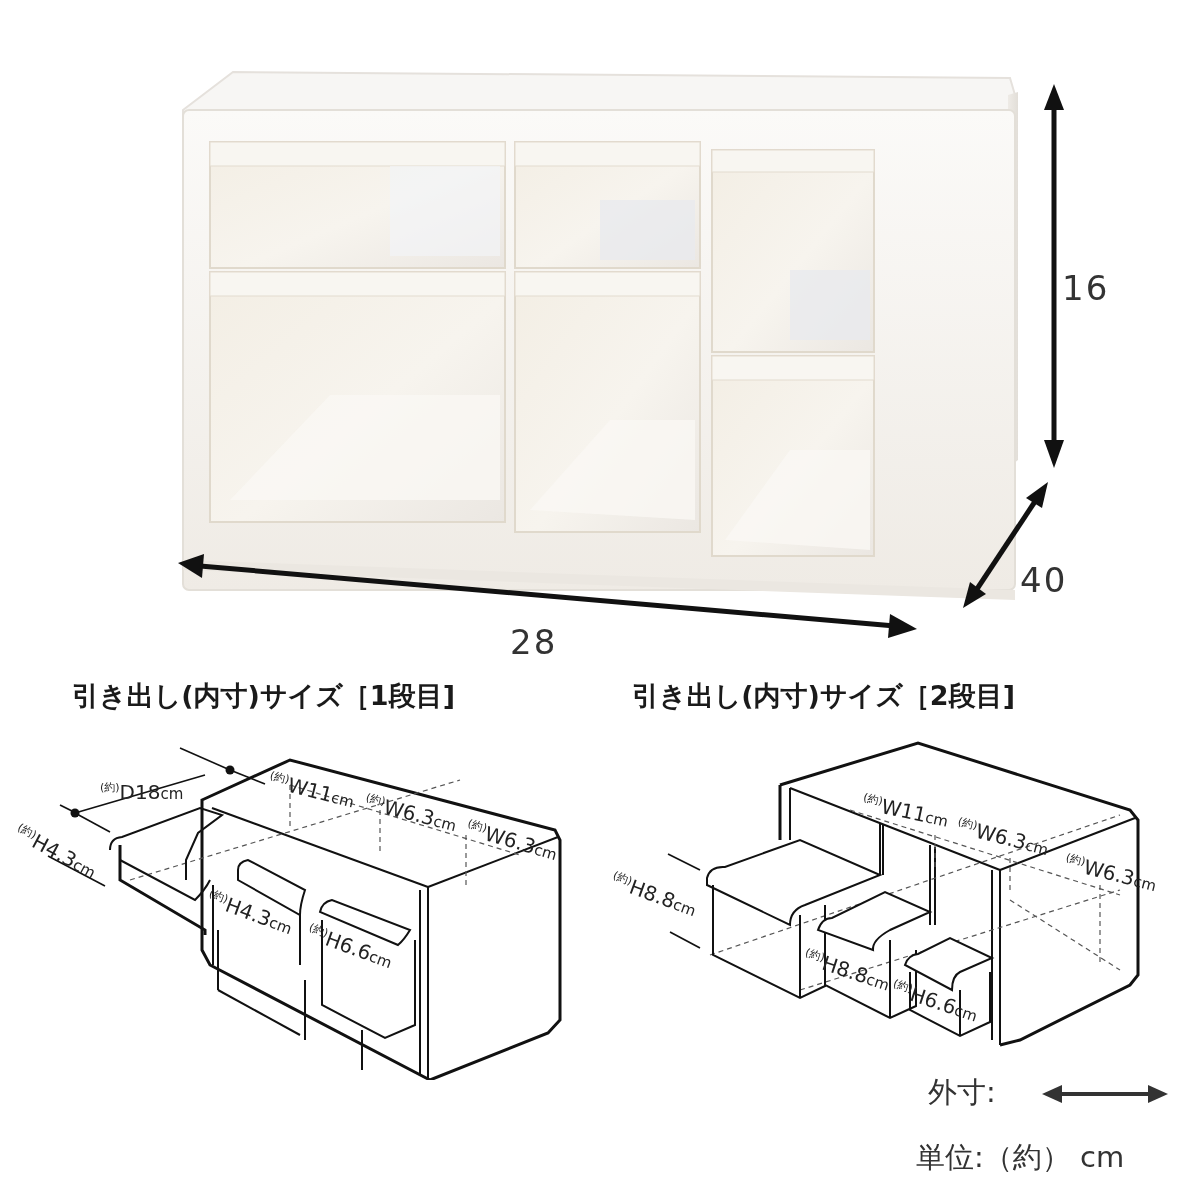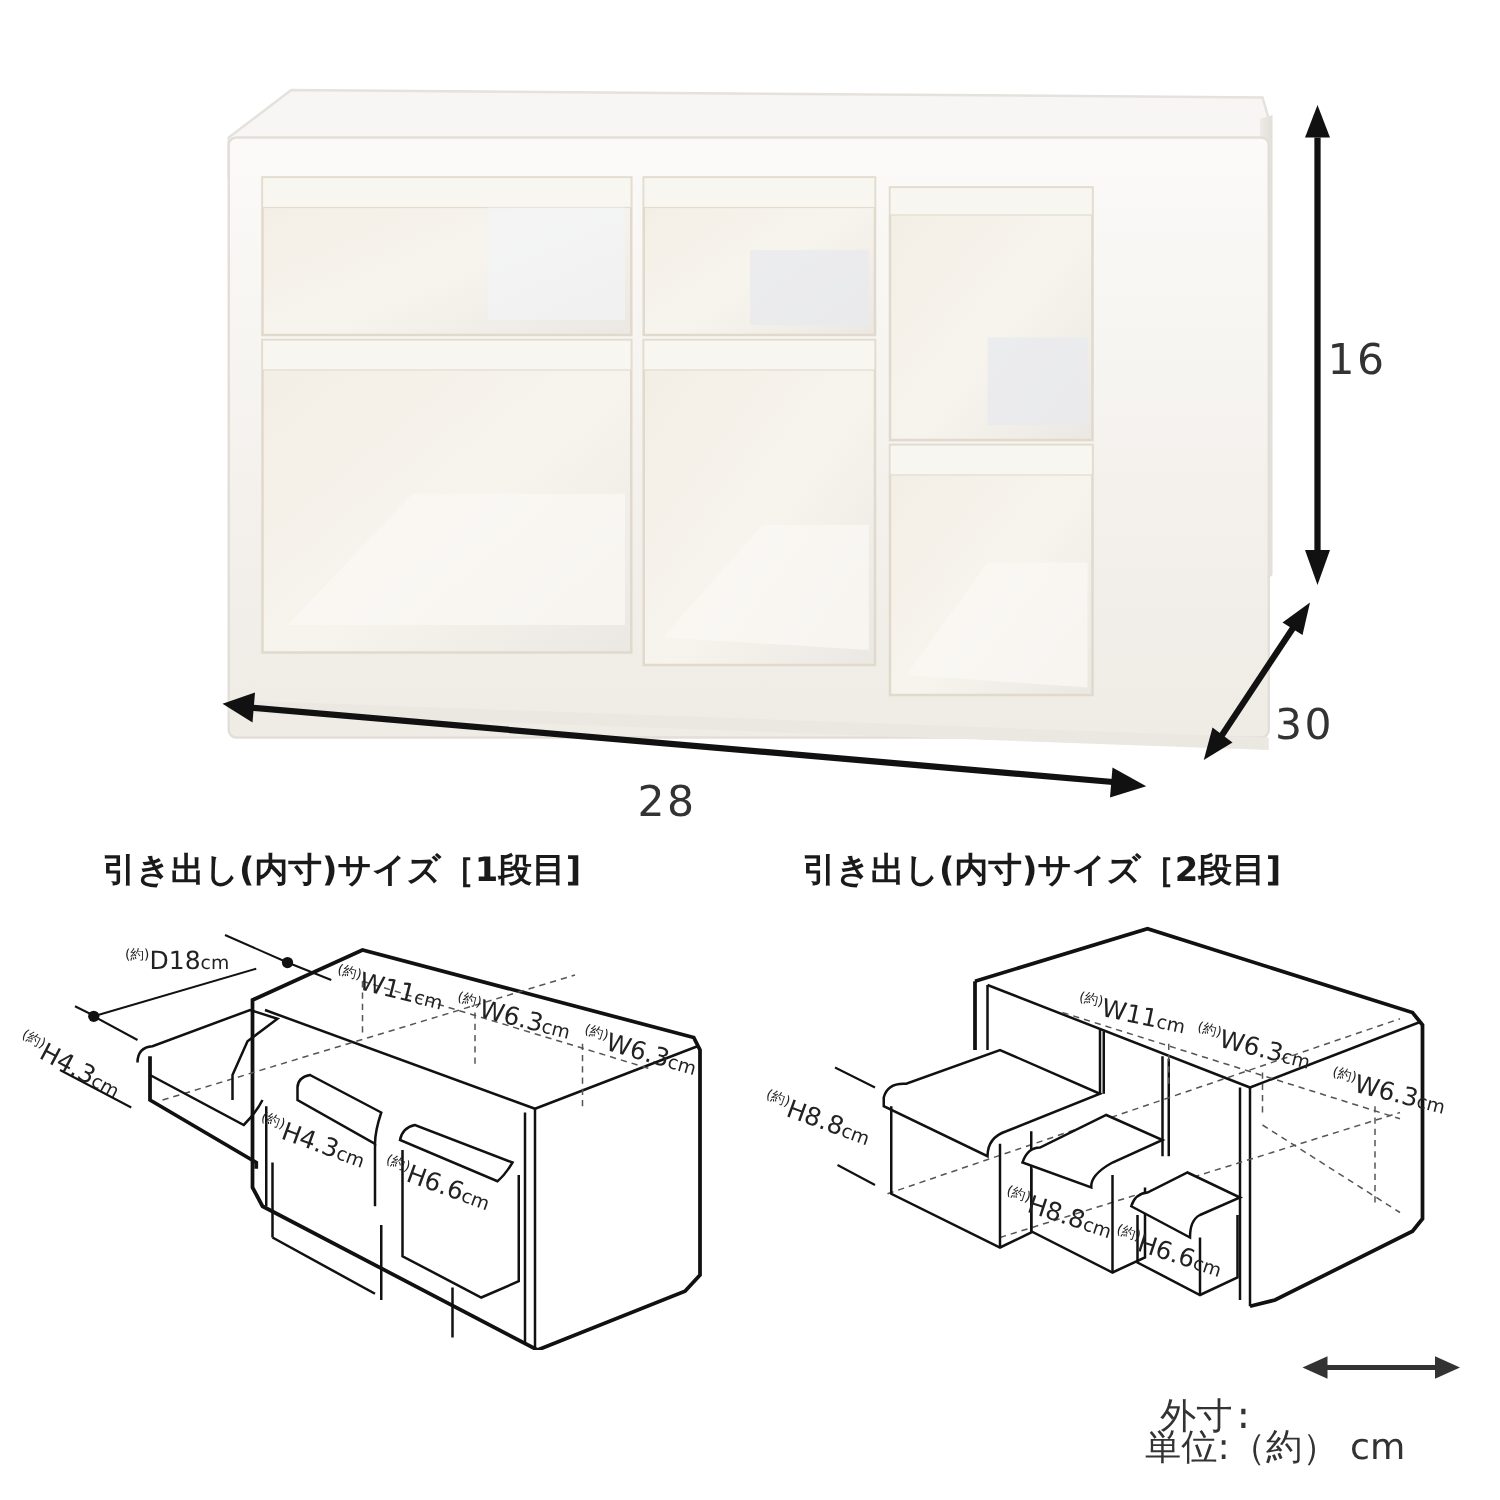--- a/index.html
+++ b/index.html
@@ -1,19 +1,19 @@
 <!DOCTYPE html>
 <html><head>
 <meta charset="utf-8">
 <style>
   html,body{margin:0;padding:0;background:#fff;}
   body{width:1200px;height:1200px;position:relative;overflow:hidden;font-family:"DejaVu Sans","Liberation Sans",sans-serif;color:#222;}
   .abs{position:absolute;}
   .dimnum{font-family:"DejaVu Sans","Liberation Sans",sans-serif;font-size:34px;color:#333;letter-spacing:2px;margin-top:20px;}
-  .section-title{font-size:27px;font-weight:bold;color:#1a1a1a;white-space:nowrap;margin-left:10px;}
+  .section-title{font-size:27px;font-weight:bold;color:#1a1a1a;white-space:nowrap;}
   .legend{font-size:29px;color:#333;white-space:nowrap;}
 </style>
 </head>
 <body>
 
 <svg class="abs" style="left:0;top:0" width="1200" height="660" viewBox="0 0 1200 660">
   <defs>
     <linearGradient id="frameG" x1="0" y1="0" x2="0" y2="1">
       <stop offset="0" stop-color="#fbfaf8"></stop>
         <stop offset="1" stop-color="#efebe5"></stop>
@@ -82,21 +82,21 @@
   </g>
 
   <g>
     <line x1="200" y1="566" x2="895" y2="626" stroke="#111" stroke-width="5"></line>
     <polygon points="178,563 204,554 202,578" fill="#111"></polygon>
     <polygon points="917,629 890,614 888,638" fill="#111"></polygon>
   </g>
 </svg>
 
 <div class="abs dimnum" style="left:1062px;top:248px;">16</div>
-<div class="abs dimnum" style="left:1020px;top:540px;">30</div>
+<div class="abs dimnum" style="left:1020px;top:540px;">40</div>
 <div class="abs dimnum" style="left:510px;top:602px;text-align:right;">28</div>
 
 <div class="abs section-title" style="left:72px;top:678px;">引き出し(内寸)サイズ［1段目]</div>
 <div class="abs section-title" style="left:632px;top:678px;">引き出し(内寸)サイズ［2段目]</div>
 
 <svg class="abs" style="left:0;top:740" width="600" height="340" viewBox="0 0 600 340" fill="none" stroke="#111" stroke-width="2">
 
   <path d="M202,60 L290,20 L555,90 L560,100 L560,280 L548,293 L430,340 L210,225 L202,210 Z" stroke-width="3" fill="#fff"></path>
   <line x1="212" y1="68" x2="428" y2="147" stroke-width="2"></line>
   <line x1="428" y1="147" x2="558" y2="97"></line>
@@ -131,21 +131,21 @@
   <line x1="180" y1="8" x2="230" y2="30" stroke-width="1.6"></line>
   <circle cx="230" cy="30" r="4.5" fill="#111" stroke="none"></circle>
   <line x1="230" y1="30" x2="265" y2="44" stroke-width="1.6"></line>
   <line x1="60" y1="65" x2="78" y2="74" stroke-width="1.6"></line>
   <circle cx="75" cy="73" r="4.5" fill="#111" stroke="none"></circle>
   <line x1="75" y1="73" x2="205" y2="35" stroke-width="1.6" stroke-dasharray="0"></line>
   <line x1="75" y1="73" x2="110" y2="92" stroke-width="1.6"></line>
   <line x1="48" y1="116" x2="105" y2="146" stroke-width="1.6"></line>
 </svg>
 
-<div class="abs" style="left:100px;top:756px;font-size:20px;white-space:nowrap;">
+<div class="abs" style="left:100px;top:780px;font-size:20px;white-space:nowrap;">
   <span style="font-size:11px;vertical-align:top;">(約)</span><span>D18</span><span style="font-size:15px;">cm</span>
 </div>
 <div class="abs" style="left:22px;top:820px;font-size:20px;white-space:nowrap;transform:rotate(28deg);transform-origin:left top;">
   <span style="font-size:11px;vertical-align:top;">(約)</span><span>H4.3</span><span style="font-size:15px;">cm</span>
 </div>
 <div class="abs" style="left:272px;top:768px;font-size:20px;white-space:nowrap;transform:rotate(14deg);transform-origin:left top;">
   <span style="font-size:11px;vertical-align:top;">(約)</span><span>W11</span><span style="font-size:15px;">cm</span>
 </div>
 <div class="abs" style="left:368px;top:790px;font-size:20px;white-space:nowrap;transform:rotate(14deg);transform-origin:left top;">
   <span style="font-size:11px;vertical-align:top;">(約)</span><span>W6.3</span><span style="font-size:15px;">cm</span>
@@ -212,19 +212,19 @@
 <div class="abs" style="left:1068px;top:850px;font-size:20px;white-space:nowrap;transform:rotate(14deg);transform-origin:left top;">
   <span style="font-size:11px;vertical-align:top;">(約)</span><span>W6.3</span><span style="font-size:15px;">cm</span>
 </div>
 <div class="abs" style="left:808px;top:945px;font-size:20px;white-space:nowrap;transform:rotate(18deg);transform-origin:left top;">
   <span style="font-size:11px;vertical-align:top;">(約)</span><span>H8.8</span><span style="font-size:15px;">cm</span>
 </div>
 <div class="abs" style="left:896px;top:976px;font-size:20px;white-space:nowrap;transform:rotate(18deg);transform-origin:left top;">
   <span style="font-size:11px;vertical-align:top;">(約)</span><span>H6.6</span><span style="font-size:15px;">cm</span>
 </div>
 
-<div class="abs legend" style="left:928px;top:1113px;font-family:Liberation Mono, monospace;">外寸:</div>
+<div class="abs legend" style="left:928px;top:1073px;">外寸:</div>
 <svg class="abs" style="left:1040px;top:1082px" width="130" height="24" viewBox="0 0 130 24">
   <line x1="16" y1="12" x2="114" y2="12" stroke="#333" stroke-width="4"></line>
   <polygon points="2,12 22,3 22,21" fill="#333"></polygon>
   <polygon points="128,12 108,3 108,21" fill="#333"></polygon>
 </svg>
 <div class="abs legend" style="left:916px;top:1138px;">単位:（約） cm</div>
 
 </body></html>

